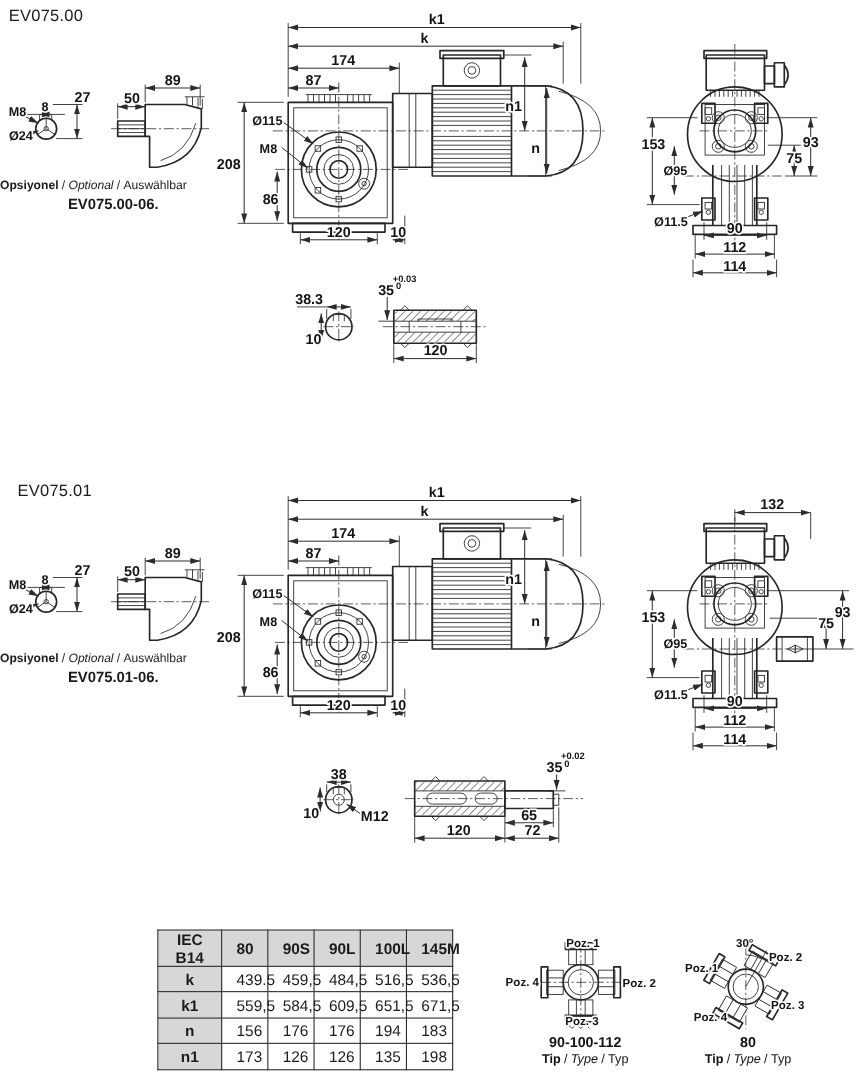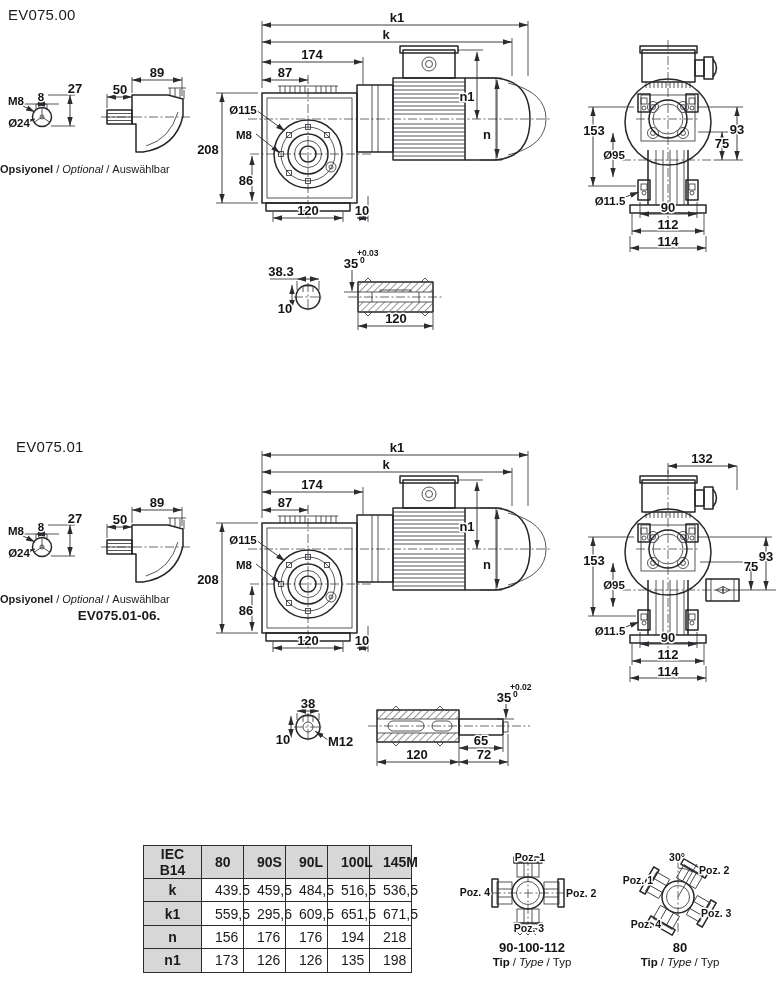--- a/index.html
+++ b/index.html
@@ -365,26 +365,27 @@
   <text x="701" y="917" class="pz as">Poz. 3</text>
   <text x="661" y="928" class="pz ae">Poz. 4</text>
   <text x="680" y="952" class="sz">80</text>
   <text x="680" y="966" class="s12"><tspan>Tip</tspan><tspan dx="3" style="font-weight:normal">/</tspan><tspan dx="3" style="font-style:italic;font-weight:normal">Type</tspan><tspan dx="3" style="font-weight:normal">/</tspan><tspan dx="3" style="font-weight:normal">Typ</tspan></text>
 </svg>
 
 <div class="abs sec-title" style="left:8px;top:6px">EV075.00</div>
 <div class="abs opt" style="left:0;top:163px">
   <span class="b">Opsiyonel</span><span class="sp">/</span><span class="i">Optional</span><span class="sp">/</span><span>Auswählbar</span>
 </div>
+<div class="abs optcode" style="left:0;top:178px">EV075.00-06.</div>
 
 <div class="abs sec-title" style="left:16px;top:438px">EV075.01</div>
 <div class="abs opt" style="left:0;top:593px">
   <span class="b">Opsiyonel</span><span class="sp">/</span><span class="i">Optional</span><span class="sp">/</span><span>Auswählbar</span>
 </div>
-<div class="abs optcode" style="left:16px;top:608px">EV075.01-06.</div>
+<div class="abs optcode" style="left:0;top:608px">EV075.01-06.</div>
 
 <table class="abs dim" style="left:143px;top:845px;width:268px">
   <colgroup>
         <col style="width:58px">
         <col style="width:42px">
         <col style="width:42px">
         <col style="width:42px">
         <col style="width:42px">
         <col style="width:42px">
       </colgroup>
@@ -401,32 +402,32 @@
     <td class="hd">k</td>
     <td>439.5</td>
     <td>459,5</td>
     <td>484,5</td>
     <td>516,5</td>
     <td>536,5</td>
   </tr>
   <tr>
     <td class="hd">k1</td>
     <td>559,5</td>
-    <td>295,6</td>
+    <td>584,5</td>
     <td>609,5</td>
     <td>651,5</td>
     <td>671,5</td>
   </tr>
   <tr>
     <td class="hd">n</td>
     <td>156</td>
     <td>176</td>
     <td>176</td>
     <td>194</td>
-    <td>218</td>
+    <td>183</td>
   </tr>
   <tr>
     <td class="hd">n1</td>
     <td>173</td>
     <td>126</td>
     <td>126</td>
     <td>135</td>
     <td>198</td>
   </tr>
 </tbody>

